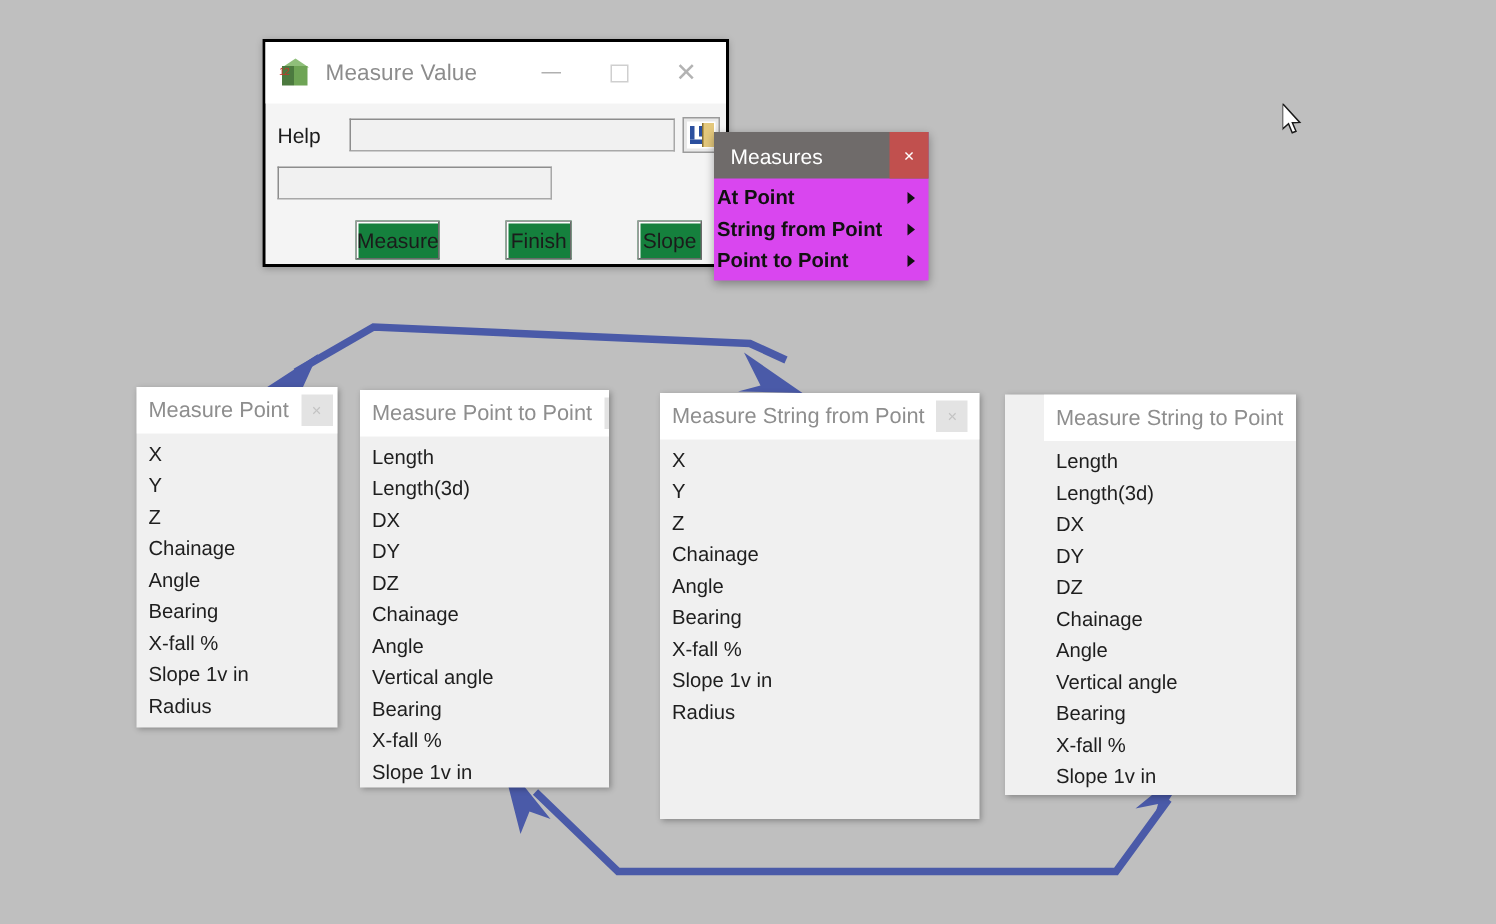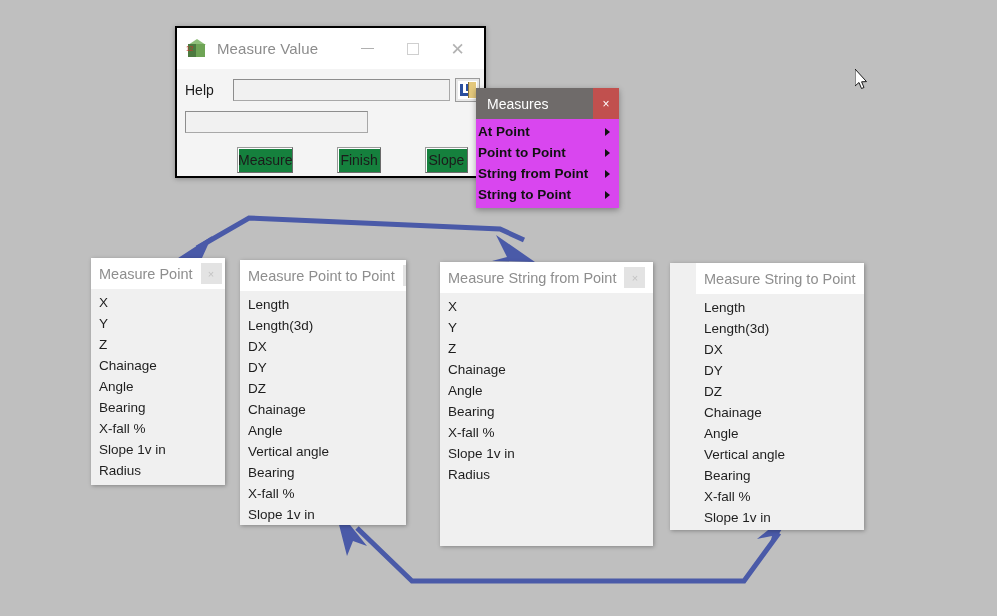--- a/index.html
+++ b/index.html
@@ -404,29 +404,25 @@
     <div class="menu-header">
       <div class="menu-title">Measures</div>
       <div class="menu-close">×</div>
     </div>
     <div class="menu-items">
       <div class="menu-item">
         <span>At Point</span>
         <span class="caret"></span>
       </div>
       <div class="menu-item">
-        <span>Point to Point</span>
-        <span class="caret"></span>
-      </div>
-      <div class="menu-item">
         <span>String from Point</span>
         <span class="caret"></span>
       </div>
       <div class="menu-item">
-        <span>String to Point</span>
+        <span>Point to Point</span>
         <span class="caret"></span>
       </div>
     </div>
   </div>
 
   <div class="panel" id="panel-measure-point">
     <div class="panel-title-bar">
       <div class="panel-title">Measure Point</div>
       <div class="panel-close">×</div>
     </div>

